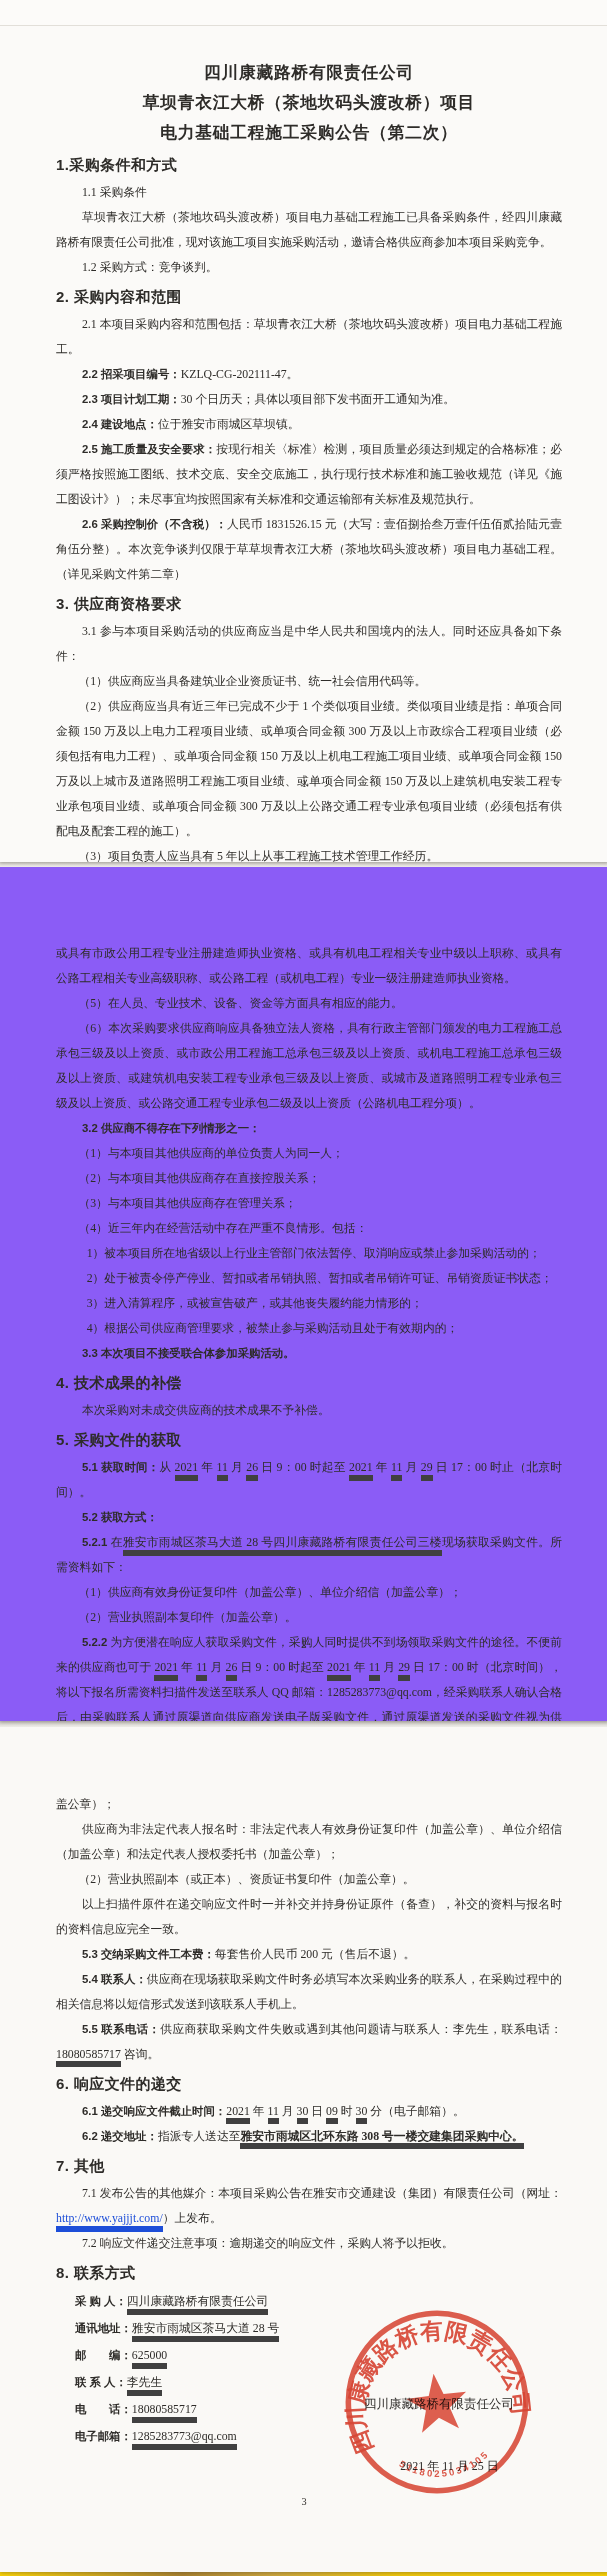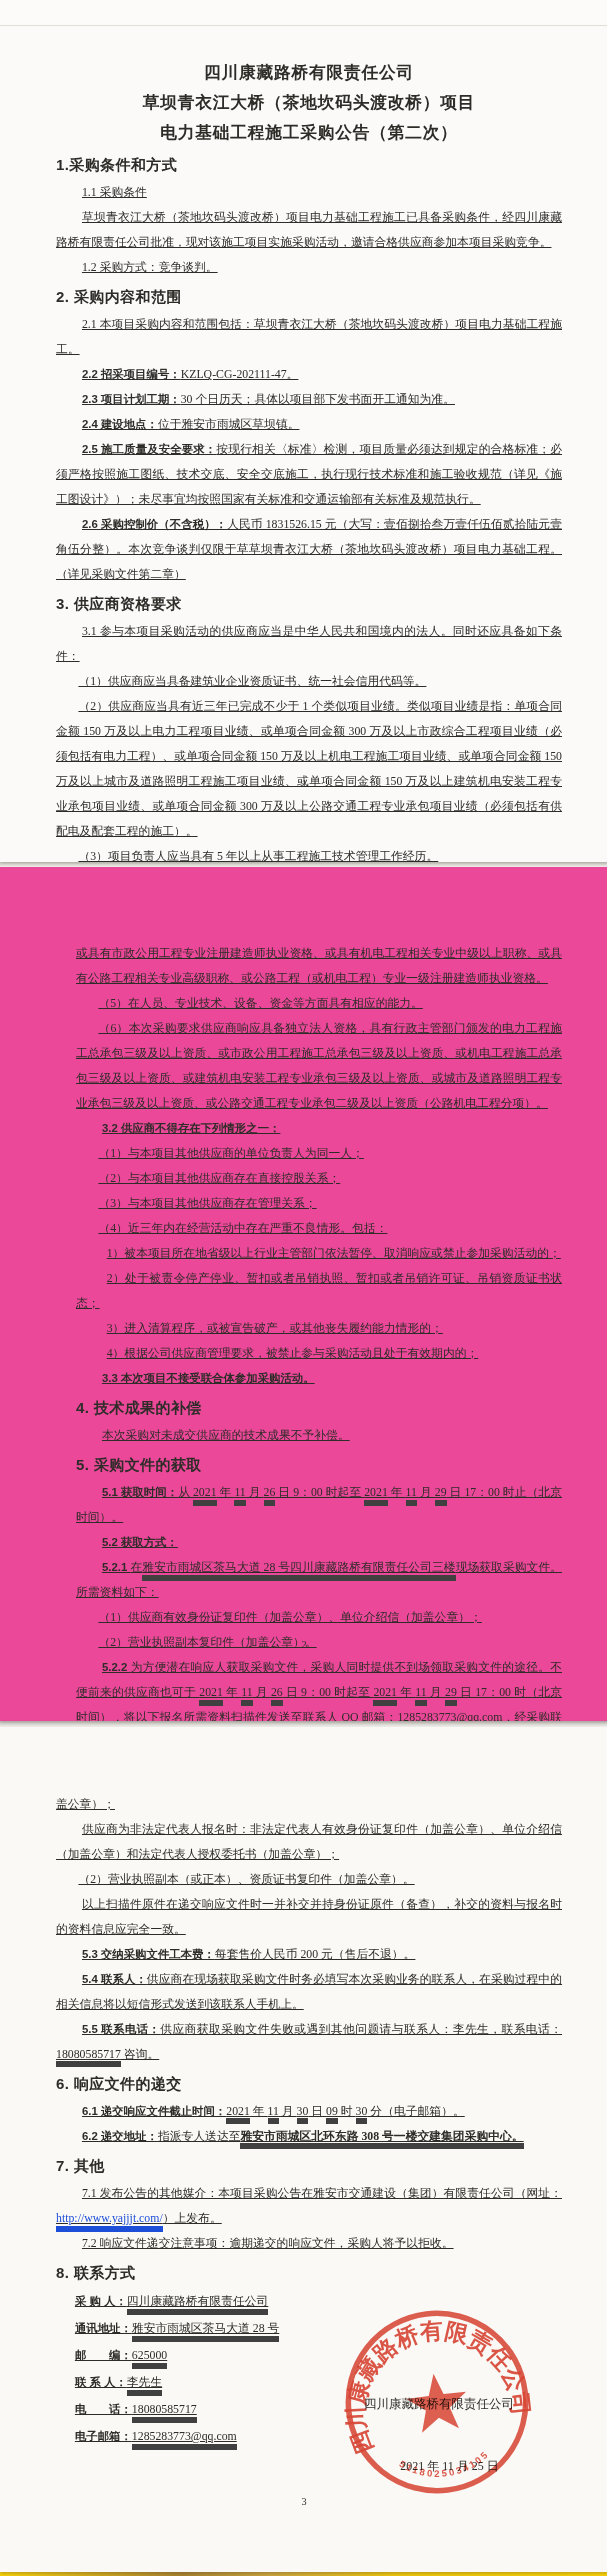--- a/index.html
+++ b/index.html
@@ -2,33 +2,33 @@
 <html style="font-size:12px"><head>
 <meta charset="utf-8">
 <style>
   html,body { margin:0; padding:0; }
   body { width:608px; background:#e9e7e2; font-family:"Liberation Serif","DejaVu Serif",serif; color:#2e2c29; }
   .stage { position:relative; width:608px; height:2576px; overflow:hidden; background:#f1efeb; }
   .topstrip { height:26px; background:#fcfbf9; border-bottom:0.8px solid #e3e0da; box-sizing:border-box; }
   .page { position:relative; overflow:hidden; box-shadow:0 1.5px 3px rgba(60,55,45,.28); }
   .page-1 { height:836px; background:#fbfaf8; }
   .seam-a { height:4.6px; background:linear-gradient(#d7d4ce,#efede9); }
-  .page-2 { height:854px; background:#ec4899;padding-left:20px; }
+  .page-2 { height:854px; background:#8b5cf6; }
   .seam-b { height:6px; background:linear-gradient(#c9c6c0,#f0eeea); }
   .page-3 { height:845px; background:#faf9f6; }
   .goldstrip { height:4.6px; background:linear-gradient(90deg,#f7d008,#a8812e 30%,#caa43c 45%,#ecc40c 65%,#f7d008); }
 
   .inner { padding:0 46px 0 56px; }
   .pad1 { padding-top:32px; }
   .pad2 { padding-top:74px; }
   .pad3 { padding-top:65px; }
 
   .title { text-align:center; font-family:"Liberation Sans","DejaVu Sans",sans-serif; font-weight:700; font-size:16.7px; line-height:30px; letter-spacing:0.8px; margin:0; }
   .h { font-family:"Liberation Sans","DejaVu Sans",sans-serif; font-weight:700; font-size:15px; line-height:23px; margin:5.3px 0 3.8px; letter-spacing:0.4px; }
-  .para { font-size:11.8px; line-height:25px; margin:0; text-align:justify;text-decoration:underline; }
+  .para { font-size:11.8px; line-height:25px; margin:0; text-align:justify; }
   .ind2 { text-indent:2.2em; }
   .ind1 { text-indent:1.9em; }
   .ind3 { text-indent:2.6em; }
   .bl { font-family:"Liberation Sans","DejaVu Sans",sans-serif; font-weight:600; font-size:11.4px; }
   .u { border-bottom:6px solid #404040; padding-bottom:0.8px; }
   .link { color:#1d4ed8; border-color:#1d4ed8; }
   .strong { font-weight:700; }
 
   .pageno { position:absolute; left:0; width:100%; text-align:center; font-size:10.3px; margin:0; }
   .pn1 { bottom:73px; } .pn2 { bottom:71px; } .pn3 { bottom:65px; }

